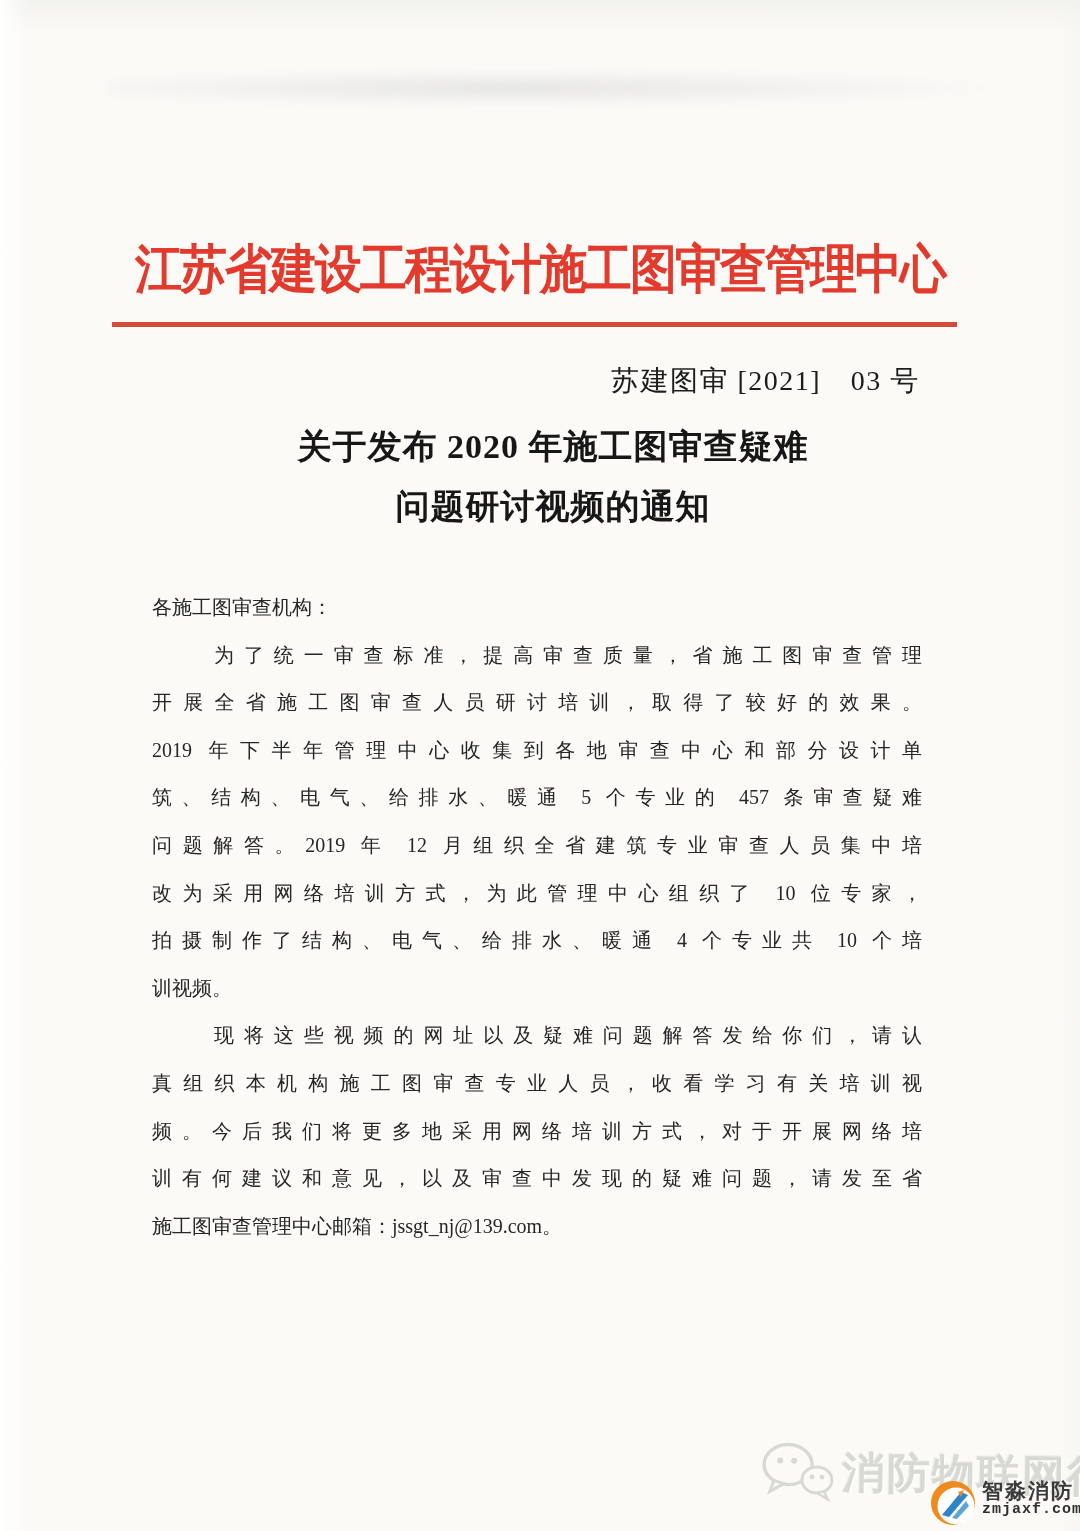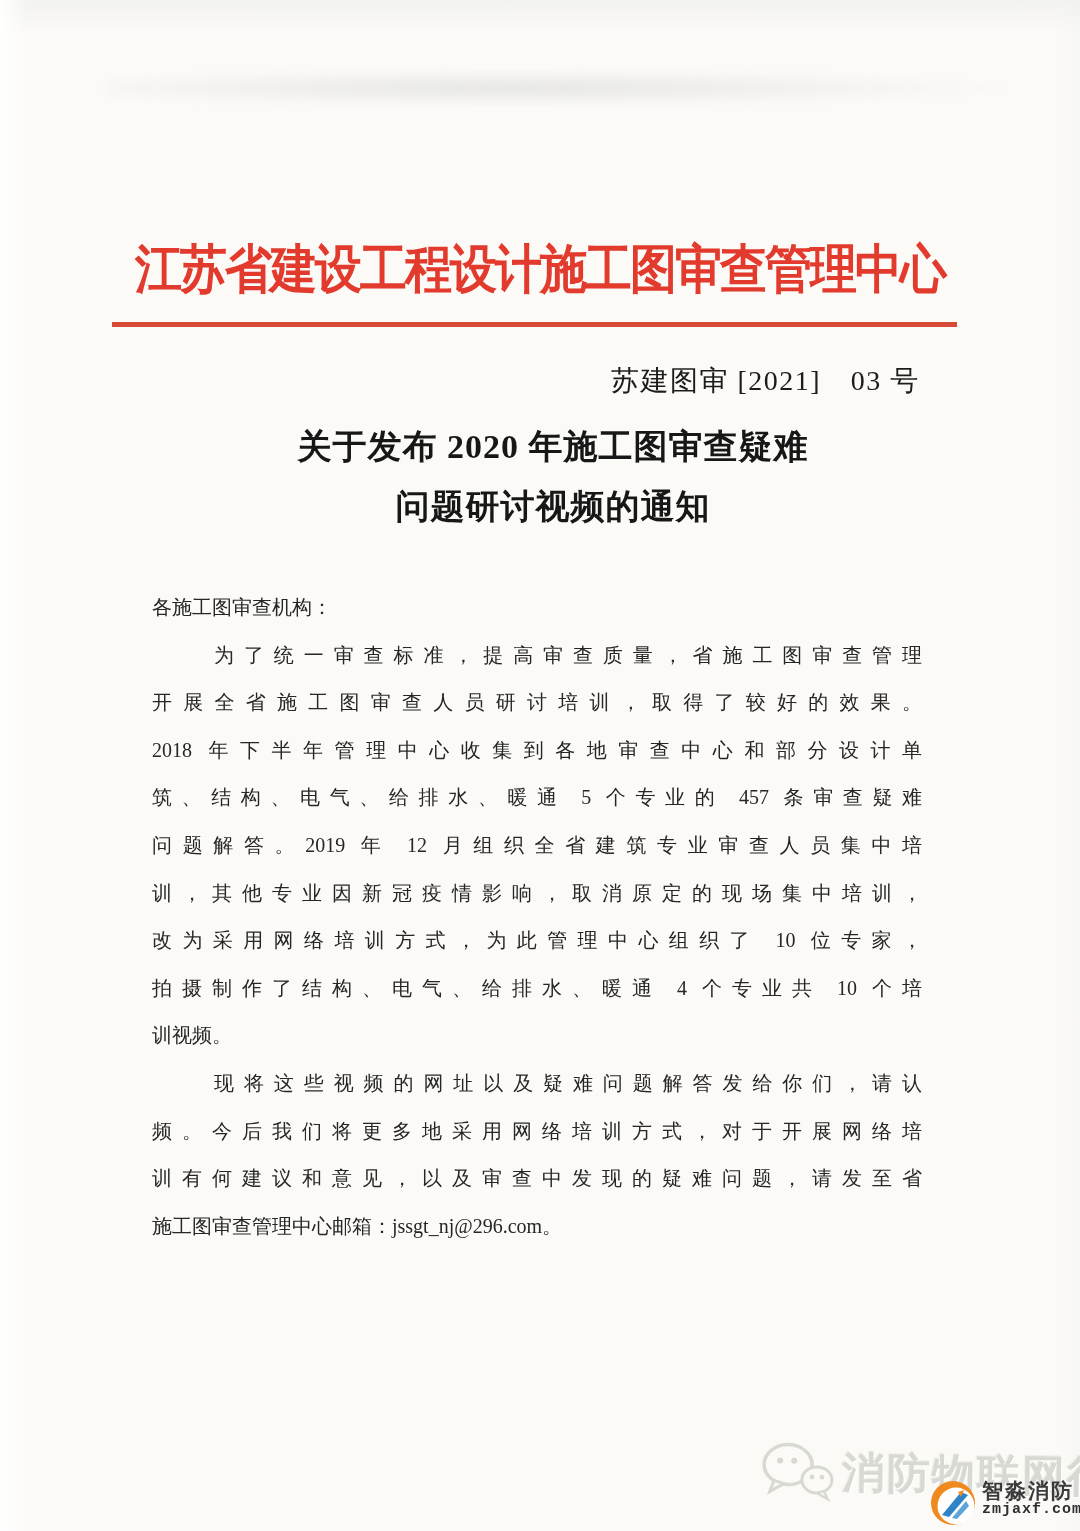--- a/index.html
+++ b/index.html
@@ -145,33 +145,33 @@
 
   <div class="doc-title l1">关于发布 2020 年施工图审查疑难</div>
 
   <div class="doc-title l2">问题研讨视频的通知</div>
 
   <div class="body-block">
     <div class="line salutation">各施工图审查机构：</div>
     <div id="para1">
         <div class="line indent">为了统一审查标准，提高审查质量，省施工图审查管理</div>
         <div class="line">开展全省施工图审查人员研讨培训，取得了较好的效果。</div>
-        <div class="line">2018 年下半年管理中心收集到各地审查中心和部分设计单</div>
+        <div class="line">2019 年下半年管理中心收集到各地审查中心和部分设计单</div>
         <div class="line">筑、结构、电气、给排水、暖通 5 个专业的 457 条审查疑难</div>
         <div class="line">问题解答。2019 年 12 月组织全省建筑专业审查人员集中培</div>
-        <div class="line">训，其他专业因新冠疫情影响，取消原定的现场集中培训，</div>
         <div class="line">改为采用网络培训方式，为此管理中心组织了 10 位专家，</div>
         <div class="line">拍摄制作了结构、电气、给排水、暖通 4 个专业共 10 个培</div>
         <div class="line last">训视频。</div>
       </div>
     <div id="para2">
         <div class="line indent">现将这些视频的网址以及疑难问题解答发给你们，请认</div>
+        <div class="line">真组织本机构施工图审查专业人员，收看学习有关培训视</div>
         <div class="line">频。今后我们将更多地采用网络培训方式，对于开展网络培</div>
         <div class="line">训有何建议和意见，以及审查中发现的疑难问题，请发至省</div>
-        <div class="line last">施工图审查管理中心邮箱：jssgt_nj@296.com。</div>
+        <div class="line last">施工图审查管理中心邮箱：jssgt_nj@139.com。</div>
       </div>
   </div>
 
   <div class="watermark">
     <span>
       <svg width="76" height="62" viewBox="0 0 76 62">
         <ellipse cx="28" cy="25" rx="24" ry="20" fill="#fbfaf7" style="stroke:var(--watermark-gray)" stroke-width="3.5"></ellipse>
         <path d="M14 41 L10 52 L24 44 Z" fill="#fbfaf7" style="stroke:var(--watermark-gray)" stroke-width="3"></path>
         <circle cx="20" cy="21" r="3" style="fill:var(--watermark-gray)"></circle>
         <circle cx="34" cy="21" r="3" style="fill:var(--watermark-gray)"></circle>

